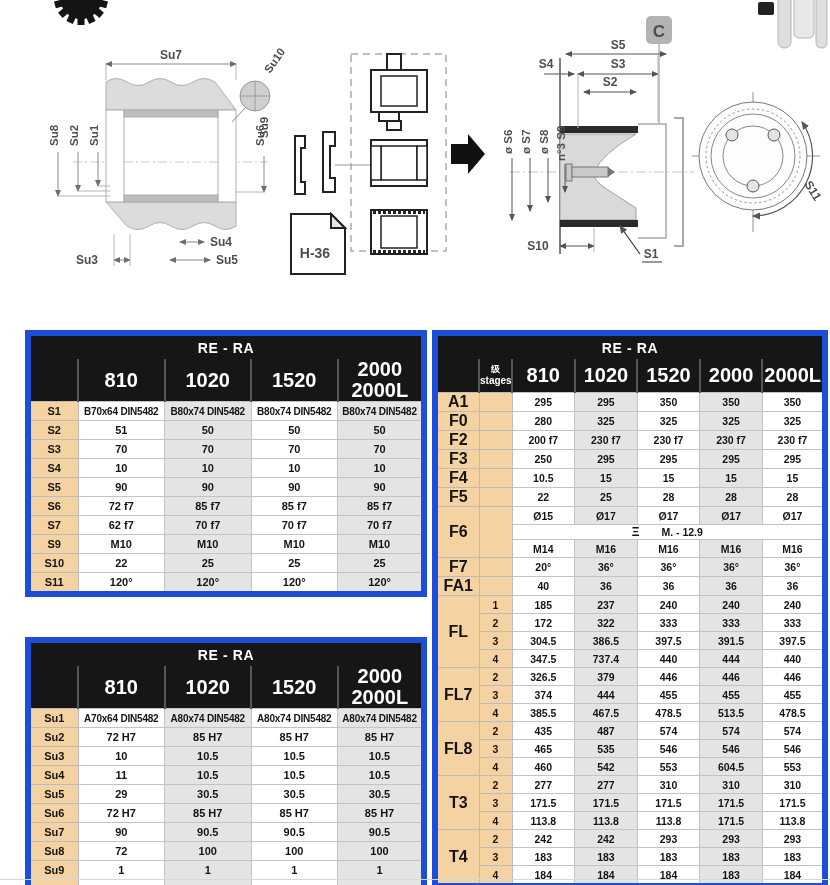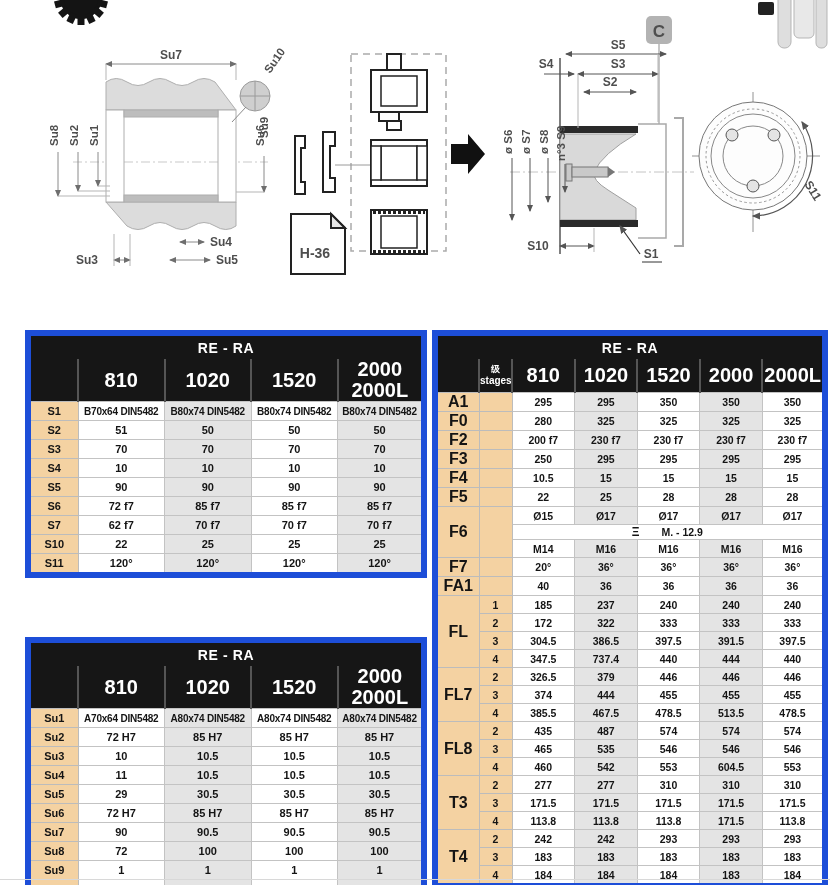--- a/index.html
+++ b/index.html
@@ -294,20 +294,27 @@
           <td class="val shade">85 f7</td>
         </tr>
         <tr>
           <th class="row-label">S7</th>
           <td class="val">62 f7</td>
           <td class="val shade">70 f7</td>
           <td class="val">70 f7</td>
           <td class="val shade">70 f7</td>
         </tr>
         <tr>
+          <th class="row-label">S9</th>
+          <td class="val">M10</td>
+          <td class="val shade">M10</td>
+          <td class="val">M10</td>
+          <td class="val shade">M10</td>
+        </tr>
+        <tr>
           <th class="row-label">S10</th>
           <td class="val">22</td>
           <td class="val shade">25</td>
           <td class="val">25</td>
           <td class="val shade">25</td>
         </tr>
         <tr>
           <th class="row-label">S11</th>
           <td class="val">120°</td>
           <td class="val shade">120°</td>

